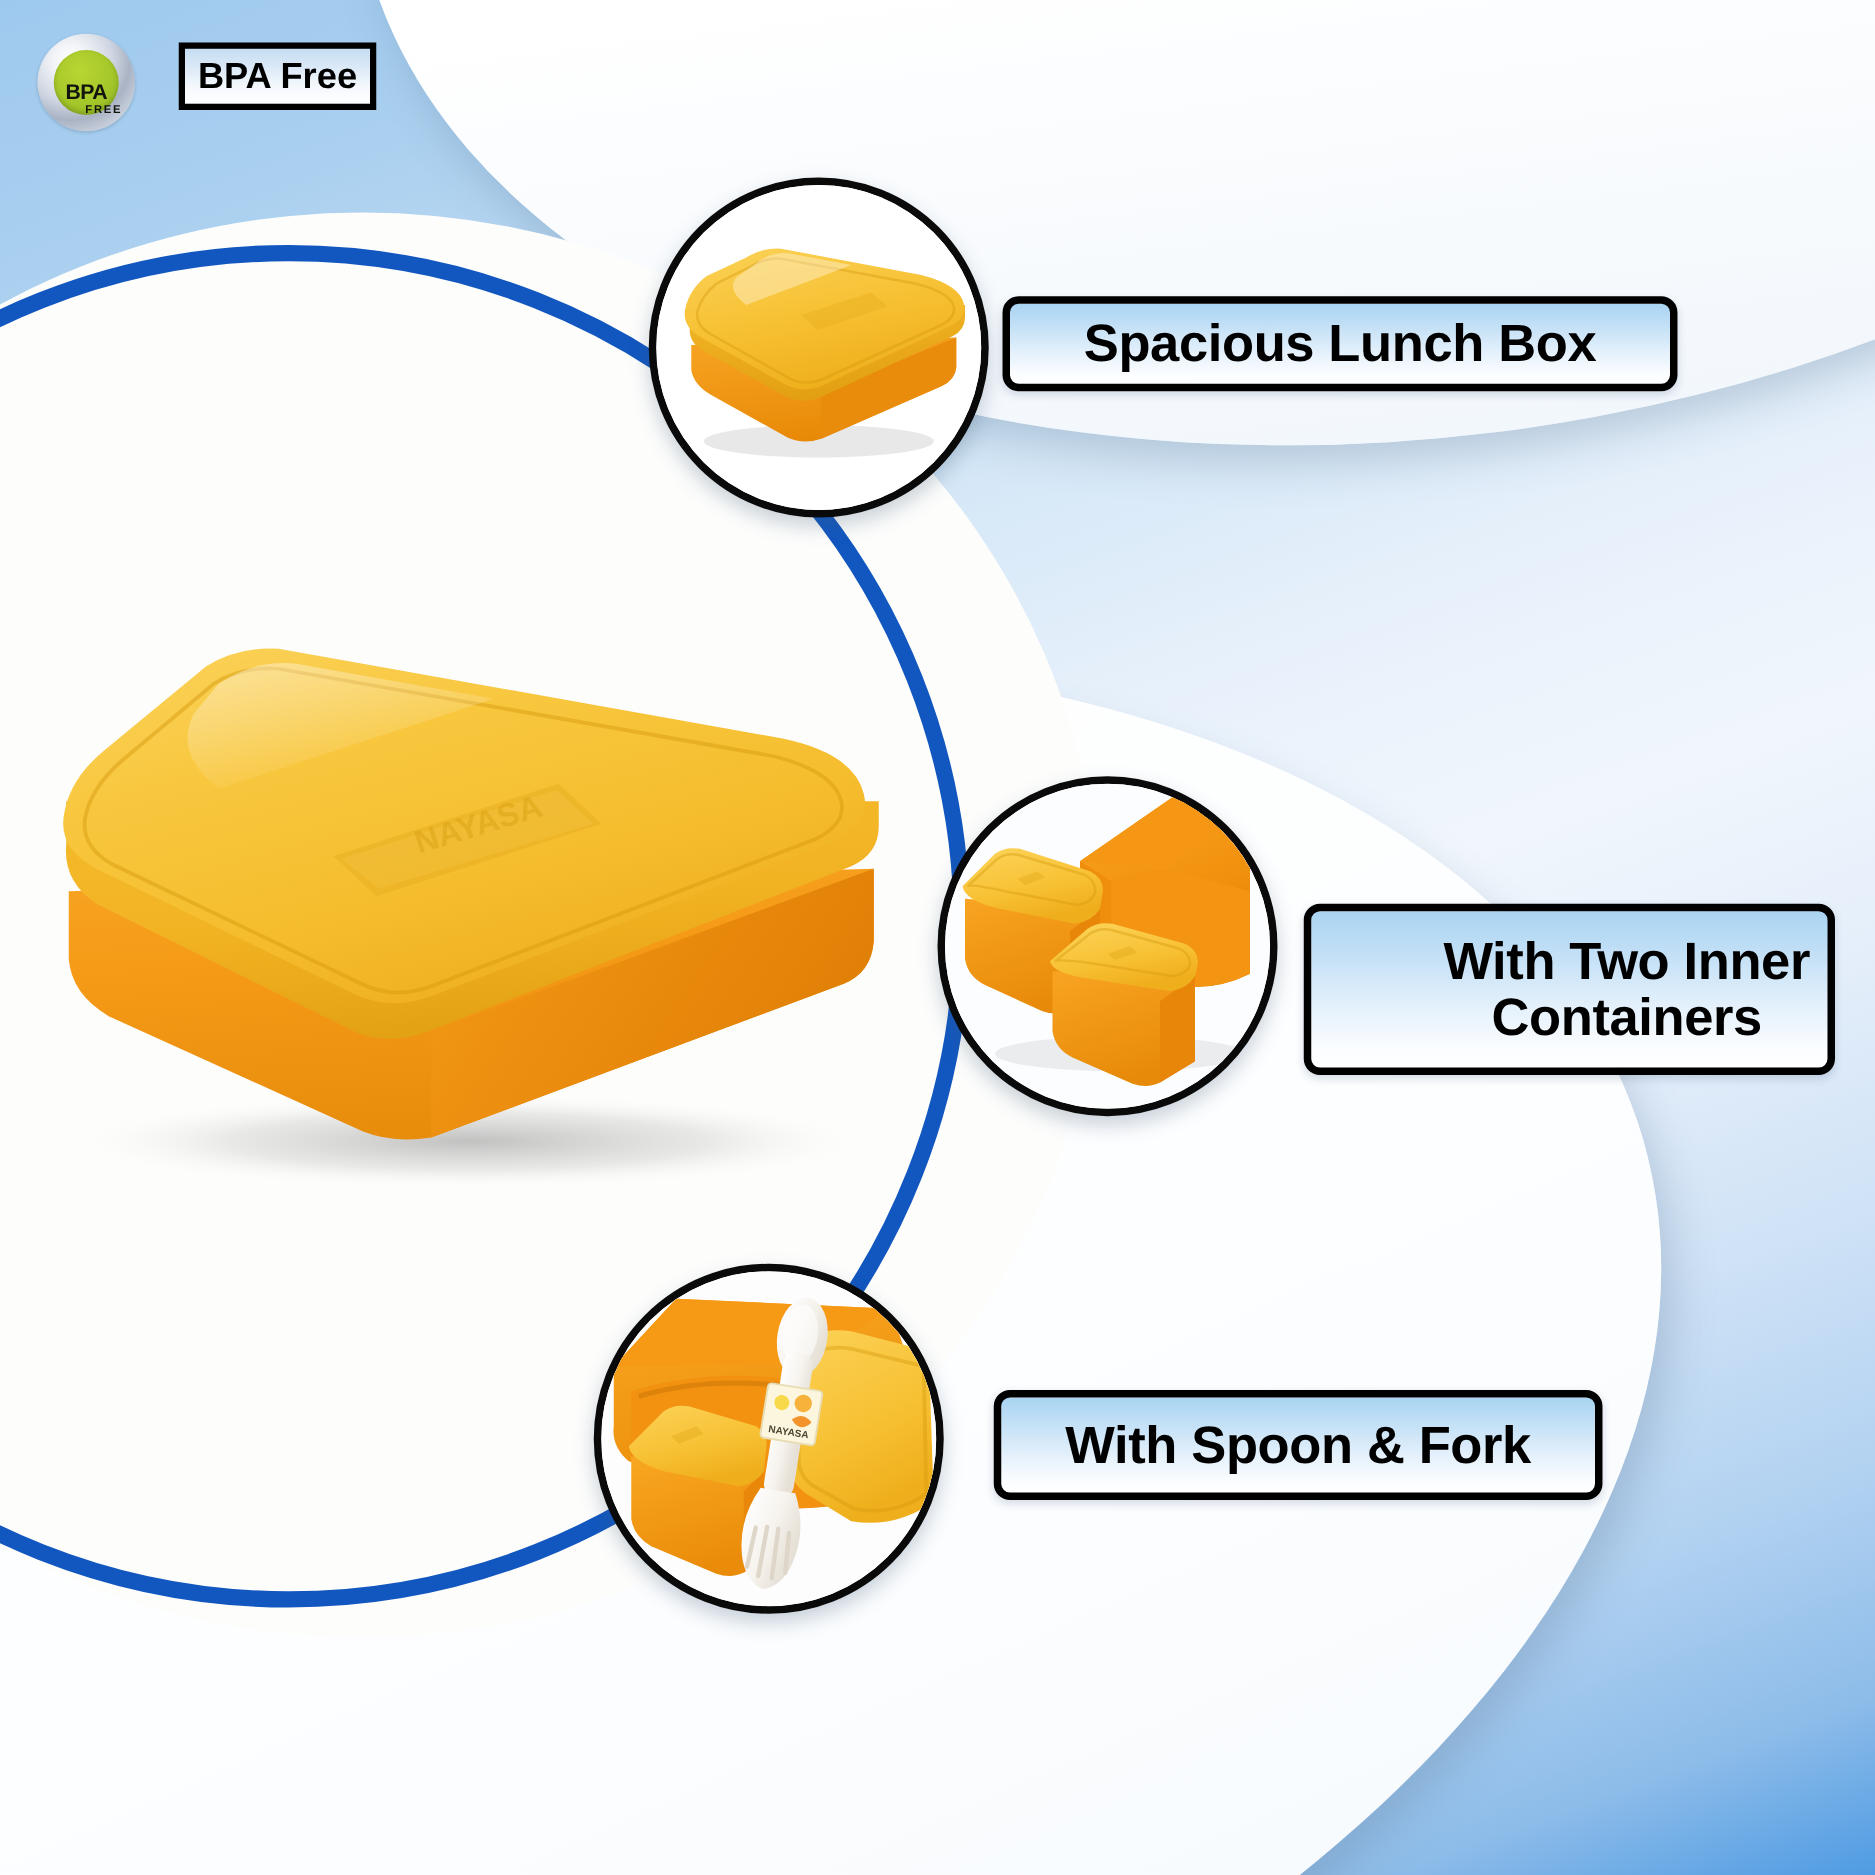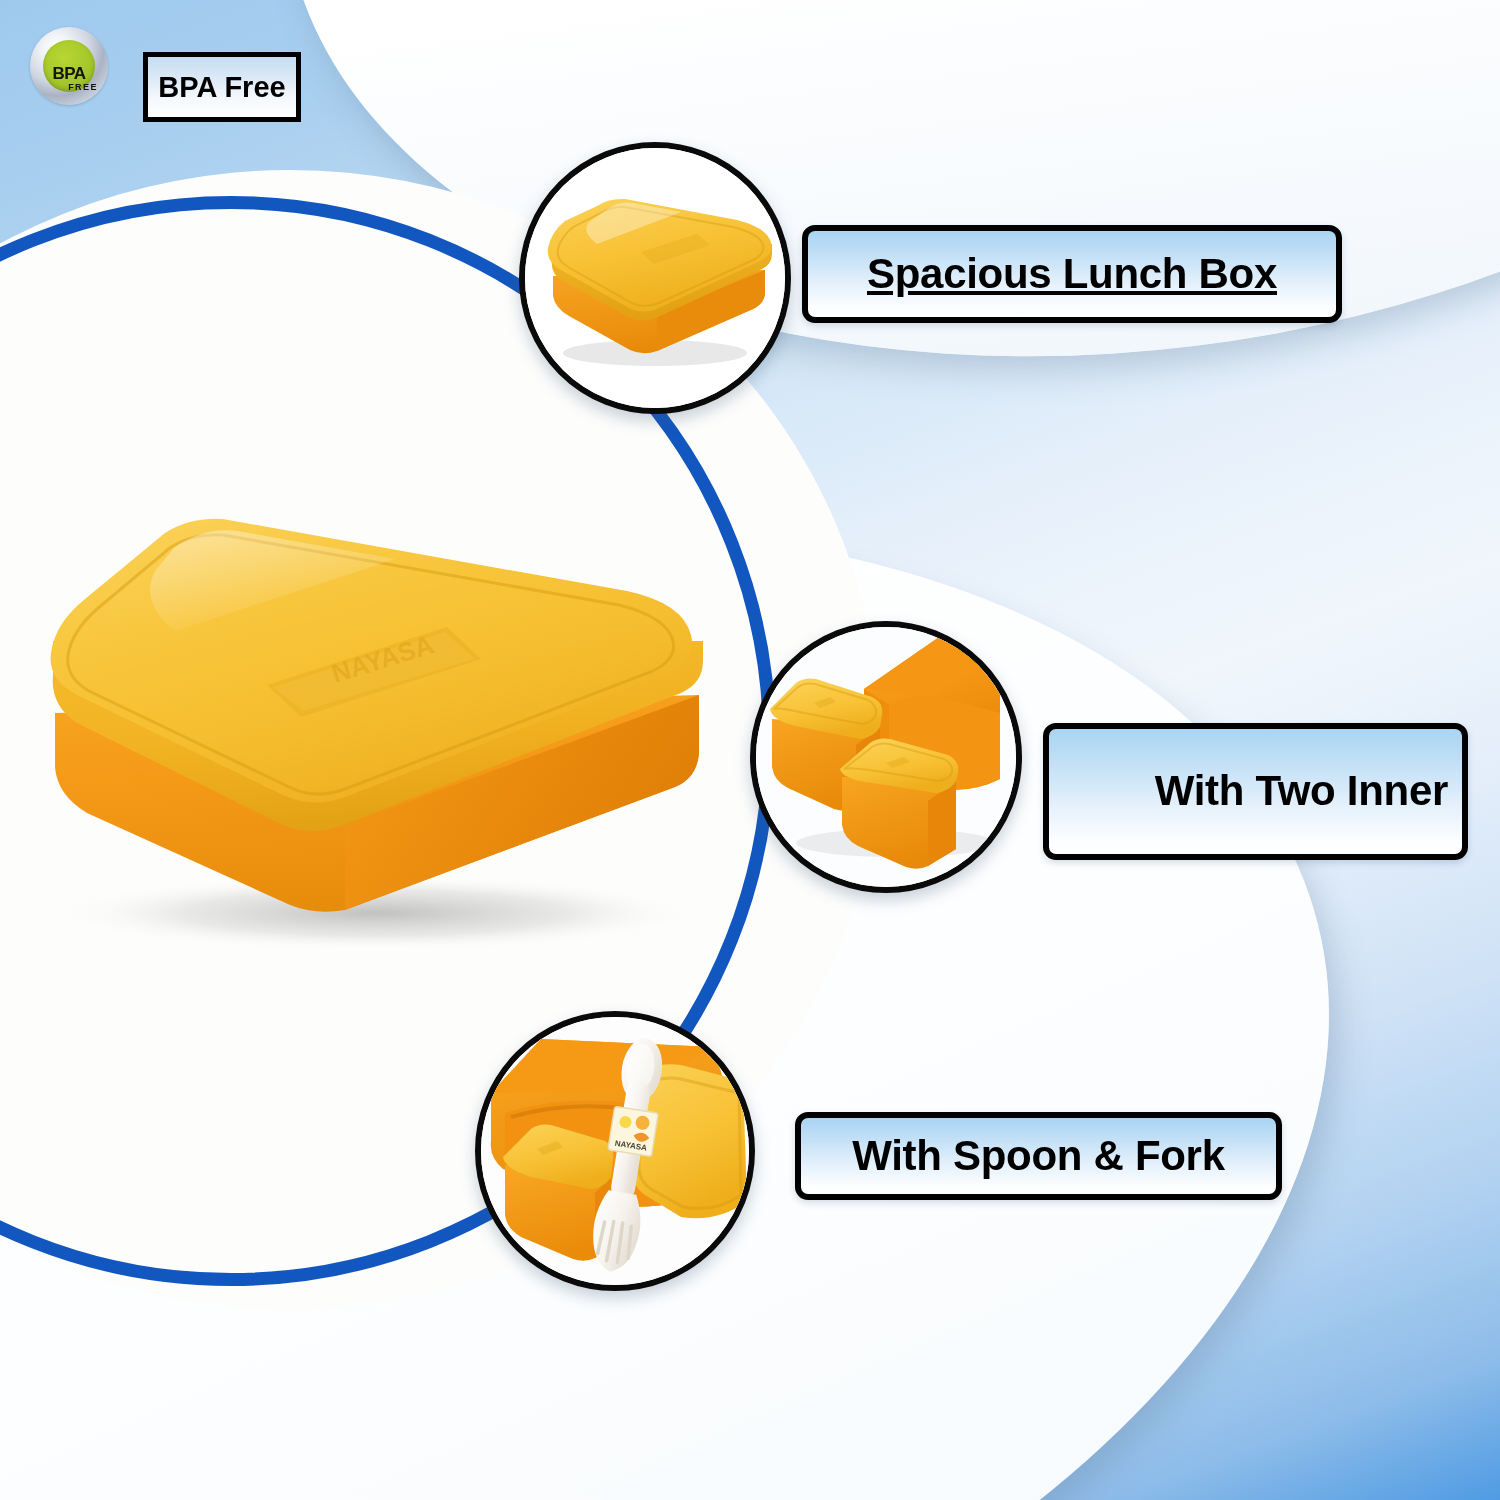--- a/index.html
+++ b/index.html
@@ -76,22 +76,22 @@
     width:52px; height:52px; border-radius:50%;
     background:radial-gradient(circle at 40% 32%, #b9d632 0%, #a4c72a 55%, #8fb422 100%);
     display:flex; flex-direction:column; align-items:center; justify-content:flex-end;
     line-height:1;
     box-shadow:inset 0 -2px 4px rgba(0,0,0,.18);
   }
   .bpa-badge-inner .l1 { font-size:17px; font-weight:bold; color:#12140d; letter-spacing:-.5px; }
   .bpa-badge-inner .l2 { font-size:9px; font-weight:bold; color:#12140d; letter-spacing:1.4px; margin-top:1px;margin-left:28px; }
 
   .bpa-label {
-    position:absolute; left:143px; top:52px;
-    width:158px; height:70px;
+    position:absolute; left:143px; top:34px;
+    width:158px; height:54px;
     border:5px solid #000;
     background:linear-gradient(180deg,#c5ddf2 0%, #dce9f7 35%, #f4f8fc 68%, #ffffff 100%);
     display:flex; align-items:center; justify-content:center;
   }
   .bpa-label span { font-size:29px; font-weight:bold; color:#000; }
 
   
   .hero { position:absolute; left:15px; top:495px; width:720px; height:460px; }
   .hero svg { width:100%; height:100%; display:block; }
 
@@ -118,21 +118,21 @@
     background:linear-gradient(180deg,#a9d4f2 0%, #c3e0f6 28%, #e3f0fb 60%, #fbfdff 88%, #ffffff 100%);
     display:flex; align-items:center; justify-content:center;
     text-align:center;
     box-shadow:0 3px 7px rgba(40,70,110,.18);
   }
   .feature-box .txt {
     font-size:42px; font-weight:bold; color:#000;
     line-height:1.06; letter-spacing:-.3px; padding:0 14px;
   }
 
-  .fbox-1 { left:802px;  top:225px;  width:540px;  height:98px;text-decoration:underline; }
+  .fbox-1 { left:802px;  top:237px;  width:540px;  height:76px; }
   .fbox-2 { left:1043px; top:723px;  width:425px;  height:137px;justify-content:flex-end; }
   .fbox-3 { left:795px;  top:1112px; width:487px;  height:88px; }
 </style>
 </head>
 <body>
 
 <div class="bg-layer">
   <div class="swoosh-top"></div>
   <div class="swoosh-bottom"></div>
   <div class="white-field"></div>
@@ -335,18 +335,19 @@
   </svg>
 </div>
 
 <div class="feature-box fbox-1">
   <div class="txt">Spacious Lunch Box</div>
 </div>
 
 <div class="feature-box fbox-2">
   <div class="txt">
     <span>With Two Inner</span><br>
+    <span>Containers</span>
   </div>
 </div>
 
 <div class="feature-box fbox-3">
   <div class="txt">With Spoon &amp; Fork</div>
 </div>
 
 </body></html>

